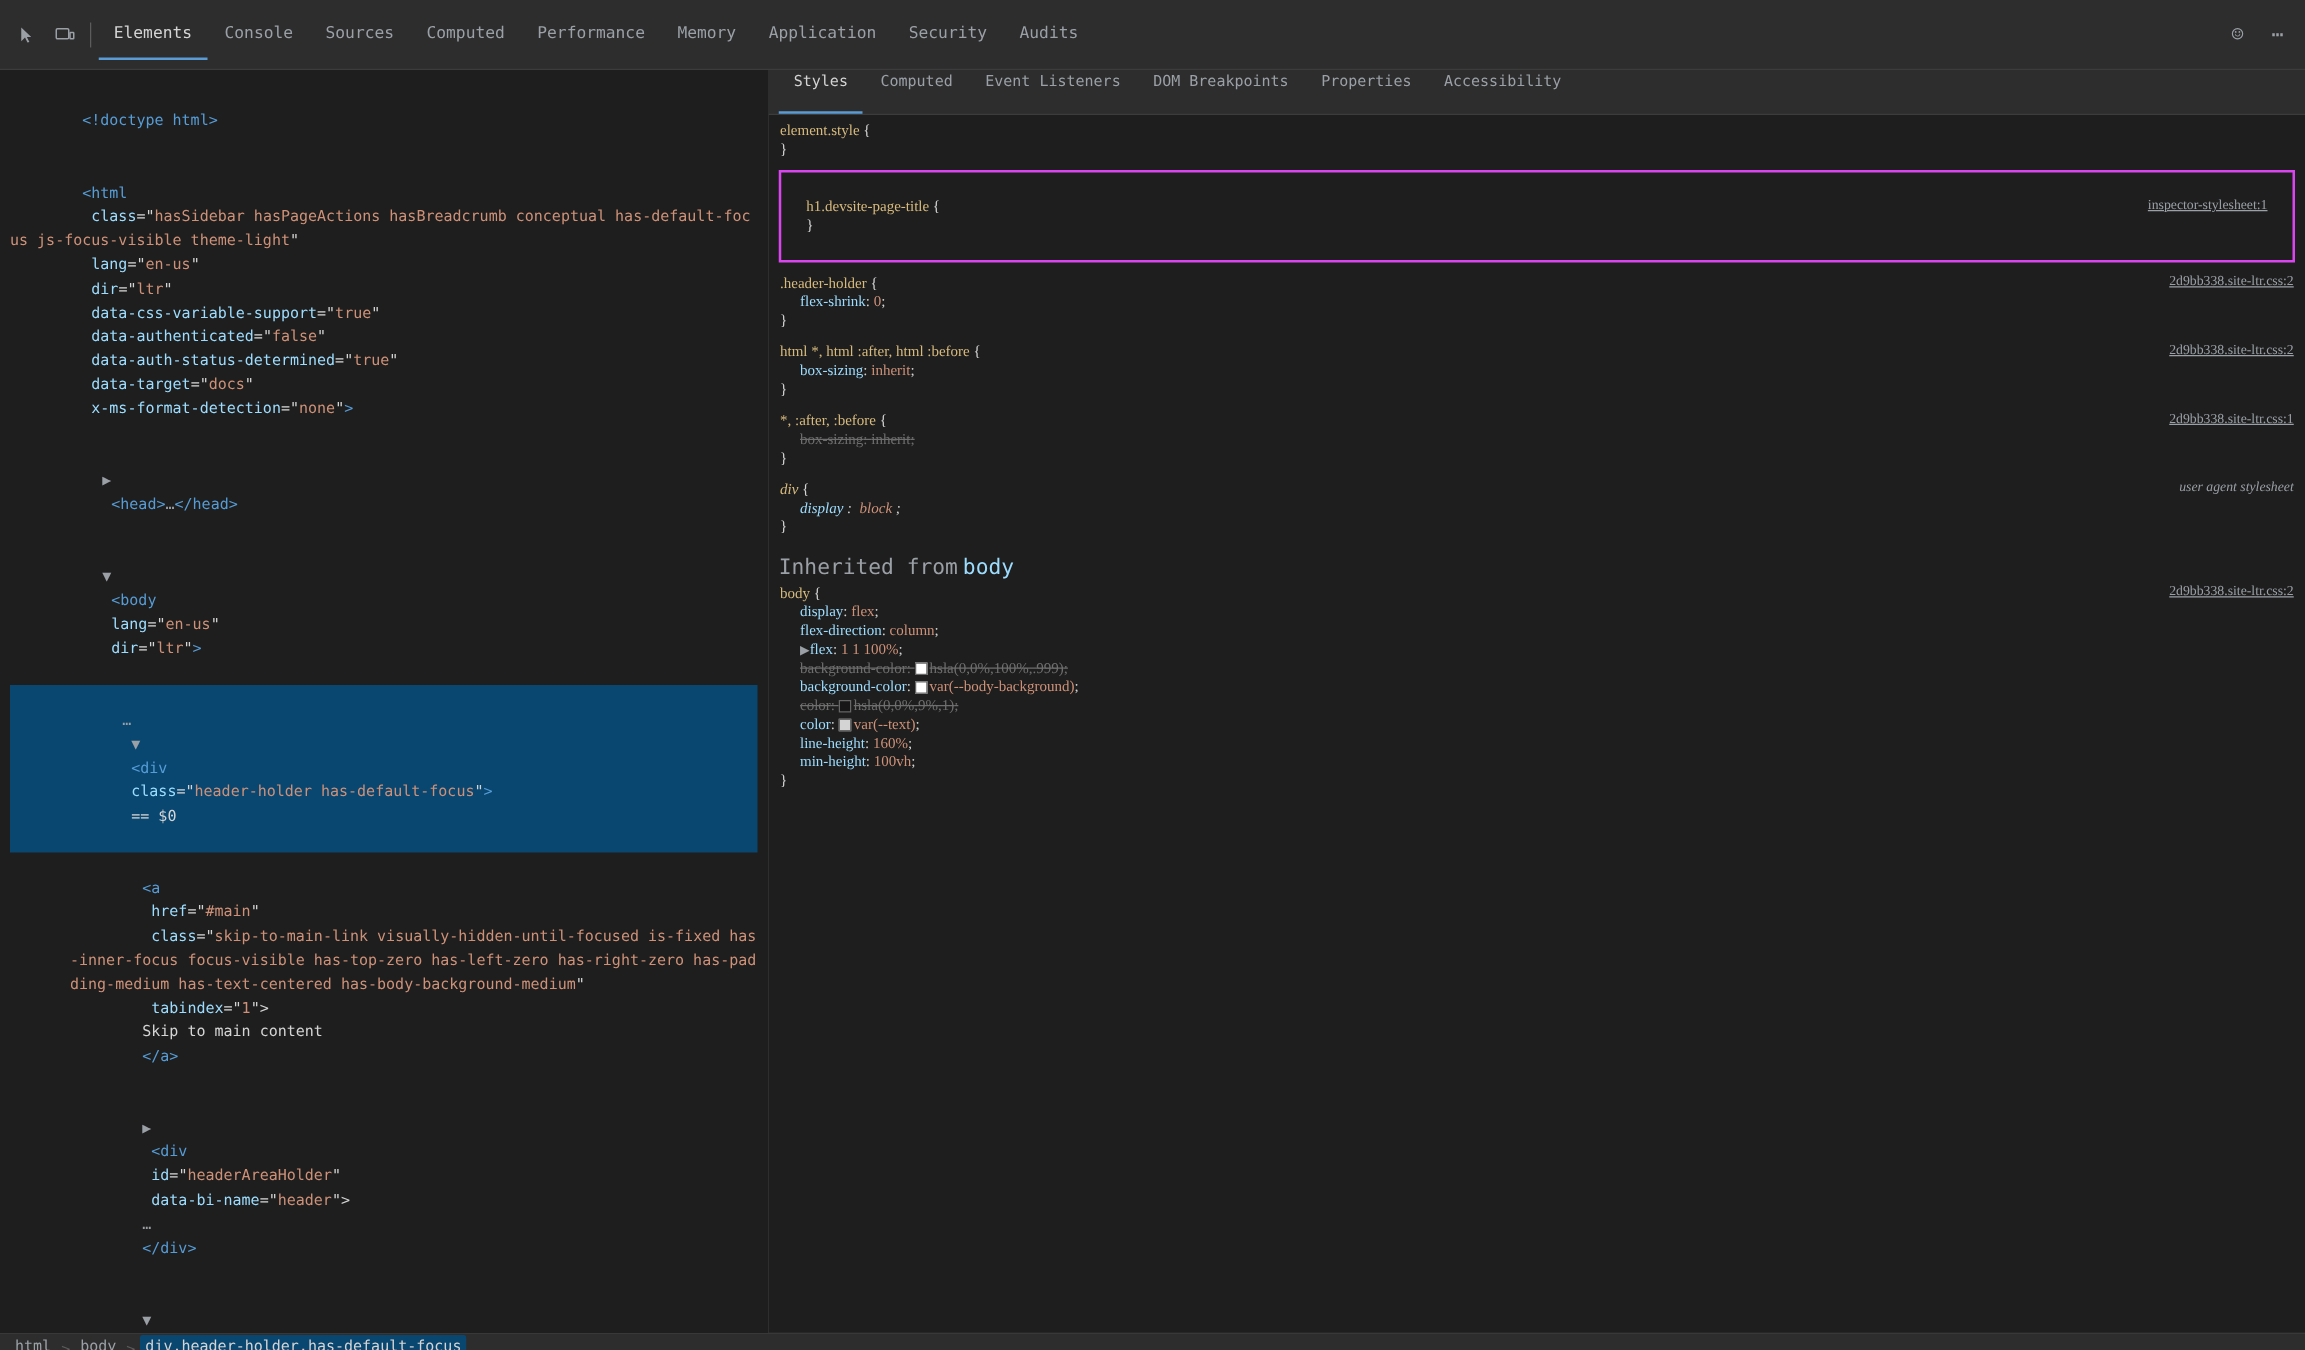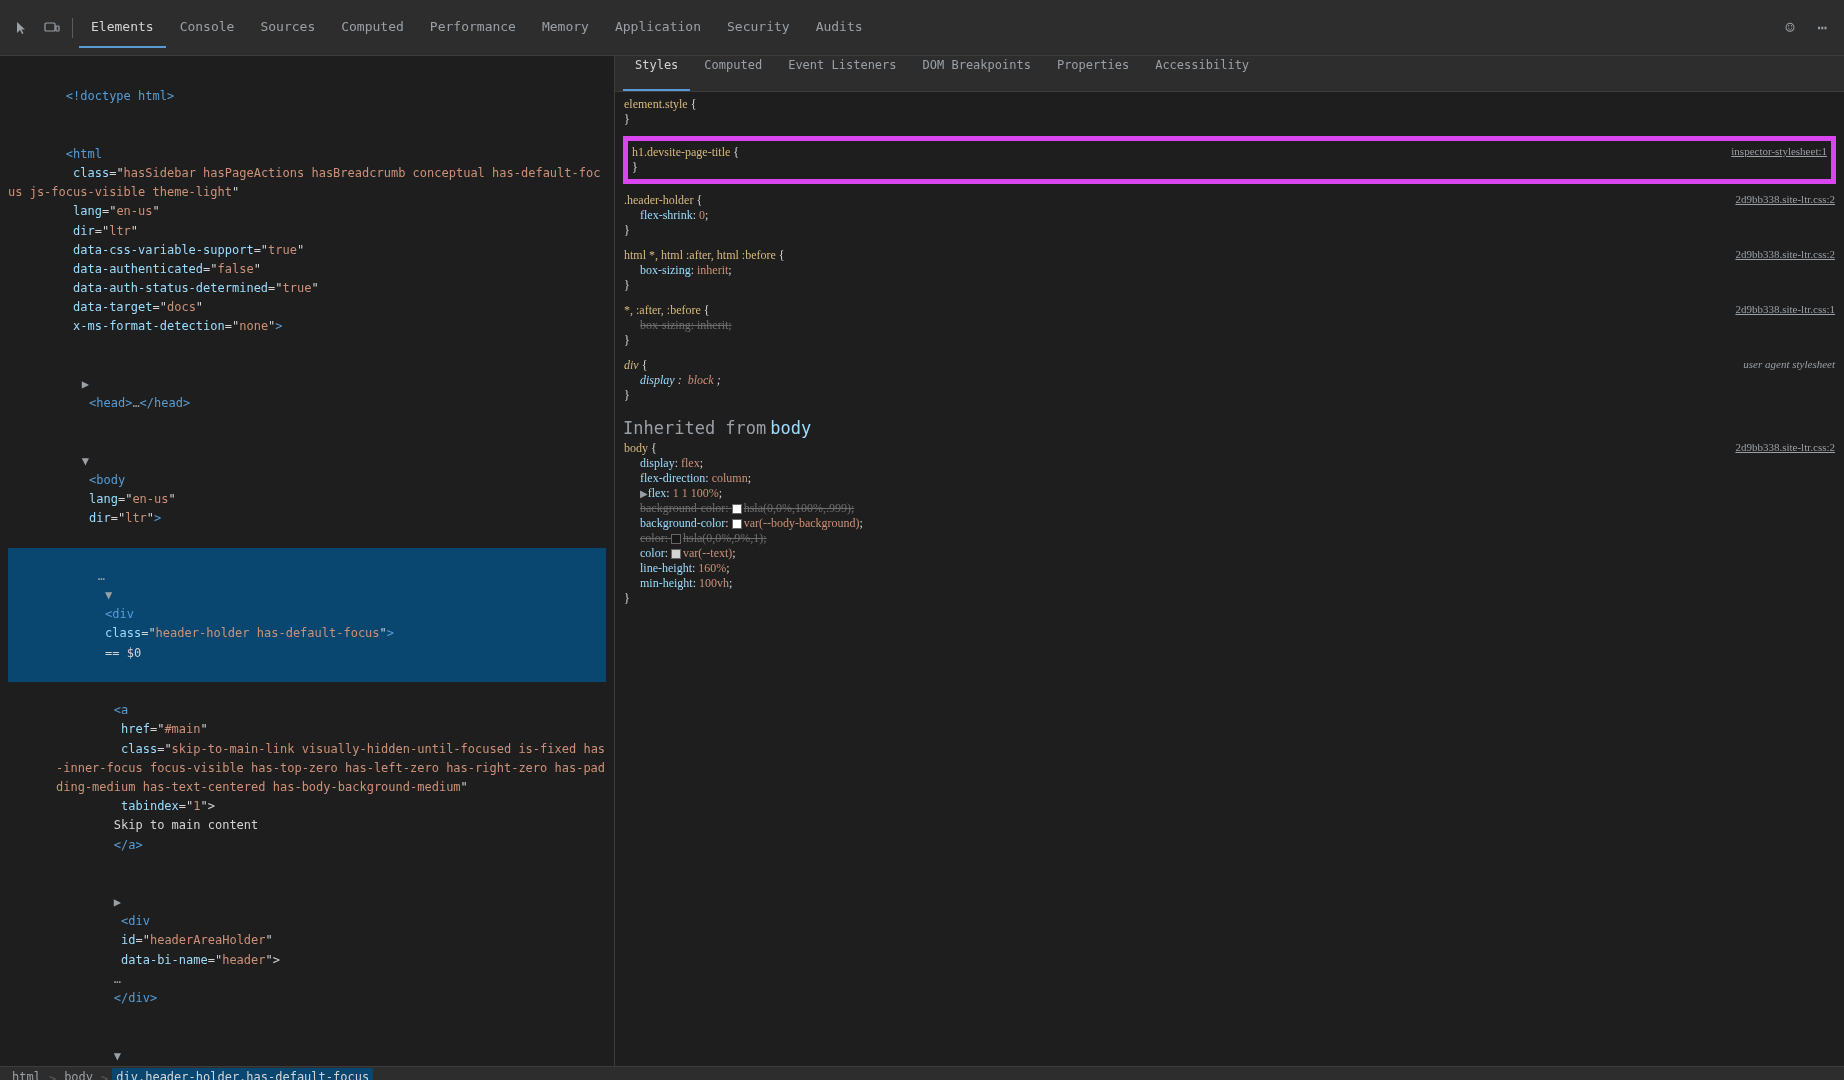--- a/index.html
+++ b/index.html
@@ -201,22 +201,22 @@
       overflow-y: auto;
       padding: 4px 8px;
     }
 
     .css-rule {
       margin-bottom: 8px;
       border: 1px solid transparent;
       font-family: Liberation Serif, serif;
     }
     .css-rule.highlighted {
-      border: 5px solid #d946ef;
-      padding: 4px;
+      border: 2px solid #d946ef;
+      padding: 20px;
     }
     .css-rule-header {
       display: flex;
       justify-content: space-between;
       align-items: flex-start;
     }
     .css-selector {
       color: #d7ba7d;
       font-weight: normal;
     }

